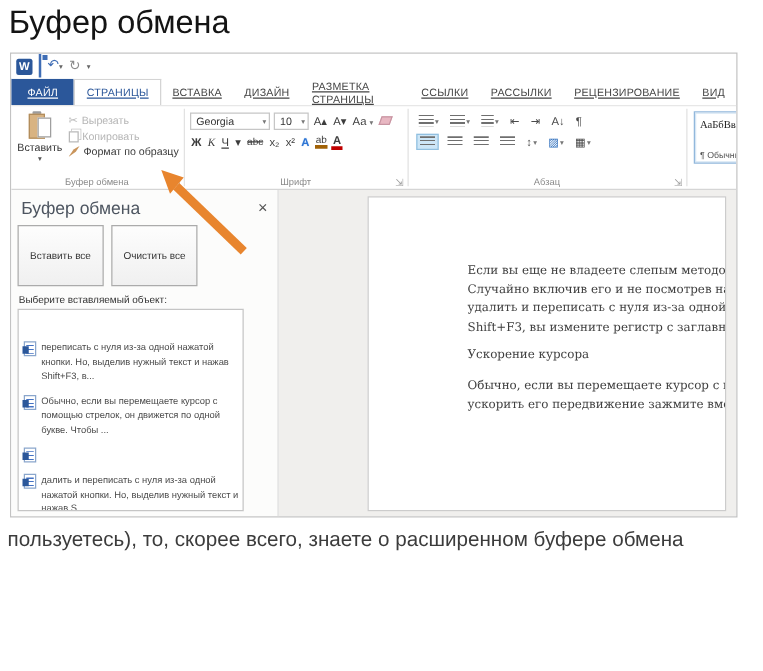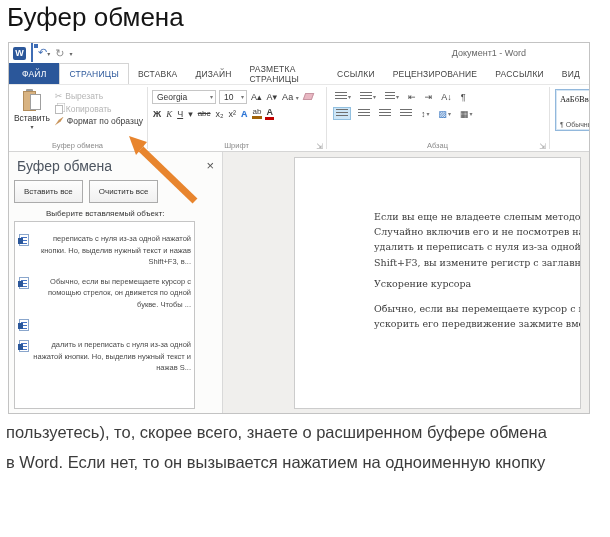--- a/index.html
+++ b/index.html
@@ -13,21 +13,21 @@
   .qat { display:flex; align-items:center; gap:5px; padding-left:4px; }
   .word-logo { width:13px; height:13px; background:#2b579a; border-radius:2px; color:#fff; font-size:9px; font-weight:bold; display:flex; align-items:center; justify-content:center; }
   .save-ic { width:11px; height:11px; border:1.5px solid #3f6db5; position:relative; background:#fff; }
   .save-ic:before { content:""; position:absolute; left:2px; top:0; width:4px; height:4px; background:#3f6db5; }
   .qat-btn { color:#3f6db5; font-size:11px; line-height:11px; cursor:default; }
   .qat-btn.gray { color:#8a8a8a; }
   .qat-caret { font-size:6px; color:#666; }
   .win-title { position:absolute; left:0; right:0; text-align:center; padding-left:380px; font-size:9px; color:#666; }
 
   .tabs { display:flex; height:21px; align-items:stretch; font-size:8.5px; color:#444; }
-  .tab { display:flex; align-items:center; padding:0 9px; letter-spacing:.2px; cursor:default; }
+  .tab { display:flex; align-items:center; padding:0 9px; letter-spacing:.2px; cursor:default;text-decoration:underline; }
   .tab.file { background:#2b579a; color:#fff; padding:0 13px; }
   .tab.active { background:#fff; color:#2b579a; border:1px solid #d4d4d4; border-bottom:none; }
 
   .ribbon { position:relative; height:68px; background:#fff; border-top:1px solid #e7e7e7; border-bottom:1px solid #d5d5d5; display:flex; }
   .rsep { width:1px; background:#e2e2e2; margin:2px 0; }
   .rgroup { position:relative; padding:3px 4px 14px 4px; }
   .gfoot { position:absolute; bottom:1px; left:2px; right:3px; display:flex; align-items:center; justify-content:center; font-size:7.5px; color:#8b8b8b; }
   .launcher { position:absolute; right:0; bottom:-1px; font-size:8px; color:#9a9a9a; cursor:default; }
 
   
@@ -80,23 +80,23 @@
   .st-sample { font-family:"Liberation Serif", serif; font-size:8.5px; color:#222; white-space:nowrap; overflow:hidden; }
   .st-name { font-size:7px; color:#555; white-space:nowrap; overflow:hidden; }
 
   
   .wbody { display:flex; height:261px; }
   .pane { width:214px; background:#fcfcfb; border-right:1px solid #d9d9d9; display:flex; flex-direction:column; position:relative; }
   .pane-head { display:flex; align-items:center; justify-content:space-between; padding:6px 8px 4px 8px; }
   .pane-title { font-size:14px; color:#4d5560; font-weight:400; }
   .pane-close { font-size:13px; color:#555; line-height:12px; cursor:default; }
   .pane-btns { display:flex; gap:6px; padding:2px 0 5px 5px; }
-  .pane-btn { font-size:8px; color:#333; border:1px solid #ababab; background:linear-gradient(#fdfdfd,#f0f0f0); padding:6px 9px; cursor:default; }
-  .pane-prompt { font-size:8px; color:#333; padding:1px 0 3px 6px;margin-left:31px; }
-  .pane-list { flex:1; margin:0 27px 4px 5px; border:1px solid #c5c5c5; background:#fff; overflow:hidden; padding-top:7px;text-align:right; }
+  .pane-btn { font-size:8px; color:#333; border:1px solid #ababab; background:linear-gradient(#fdfdfd,#f0f0f0); padding:19px 9px; cursor:default; }
+  .pane-prompt { font-size:8px; color:#333; padding:1px 0 3px 6px; }
+  .pane-list { flex:1; margin:0 27px 4px 5px; border:1px solid #c5c5c5; background:#fff; overflow:hidden; padding-top:20px; }
   .clip-item { display:flex; gap:4px; padding:4px 3px 4px 4px; cursor:default; }
   .ci-ic { flex:none; width:10px; height:12px; margin-top:1px; background:#fff; border:1px solid #8aa6cc; position:relative; }
   .ci-ic:before { content:""; position:absolute; left:1px; top:2px; right:1px; height:7px;
      background:repeating-linear-gradient(to bottom,#4472c4 0 1px,transparent 1px 3px); }
   .ci-ic:after { content:""; position:absolute; left:-2px; top:3px; width:5px; height:6px; background:#2b579a; }
   .ci-text { font-size:7.5px; line-height:11.5px; color:#4a4a4a; max-height:35px; overflow:hidden; }
 
   .doc-area { flex:1; background:#f0efed; position:relative; overflow:hidden; }
   .page { position:absolute; left:71px; top:5px; width:287px; height:252px; background:#fff; border:1px solid #ccc; overflow:hidden; }
   .doc-text { padding:51px 0 0 79px; font-family:"DejaVu Serif","Liberation Serif",serif; font-size:9.5px; line-height:15.2px; color:#3e3e3e; white-space:nowrap; }
@@ -117,32 +117,31 @@
 <div class="word-window">
 
   <div class="titlebar">
     <div class="qat">
       <span class="word-logo">W</span>
       <span><span class="save-ic"></span></span>
       <span class="qat-btn"><span>↶</span><span class="qat-caret">▾</span></span>
       <span class="qat-btn gray">↻</span>
       <span class="qat-caret">▾</span>
     </div>
-    <div class="win-title">Документ1 - Word</div>
   </div>
 
   <div class="tabs">
     <span class="tab file">ФАЙЛ</span>
     <span class="tab active">СТРАНИЦЫ</span>
     <span class="tab">ВСТАВКА</span>
     <span class="tab">ДИЗАЙН</span>
     <span class="tab">РАЗМЕТКА СТРАНИЦЫ</span>
     <span class="tab">ССЫЛКИ</span>
+    <span class="tab">РАССЫЛКИ</span>
     <span class="tab">РЕЦЕНЗИРОВАНИЕ</span>
-    <span class="tab">РАССЫЛКИ</span>
     <span class="tab">ВИД</span>
   </div>
 
   <div class="ribbon">
 
     <div class="rgroup g-clip">
       <div class="paste-big">
         <span class="clip-ic">
             <span class="clip"></span>
             <span class="board"></span>
@@ -325,14 +324,13 @@
   </div>
 
   <svg class="arrow-svg" width="92" height="84" viewBox="0 0 92 84">
     <line x1="76" y1="70" x2="22" y2="18" stroke="#e8852e" stroke-width="7"></line>
     <polygon points="10,5 28,11 17,24" fill="#e8852e"></polygon>
   </svg>
 </div>
 
 <div class="caption">
   <div>пользуетесь), то, скорее всего, знаете о расширенном буфере обмена</div>
-  <div>в Word. Если нет, то он вызывается нажатием на одноименную кнопку</div>
 </div>
 
 </body></html>

